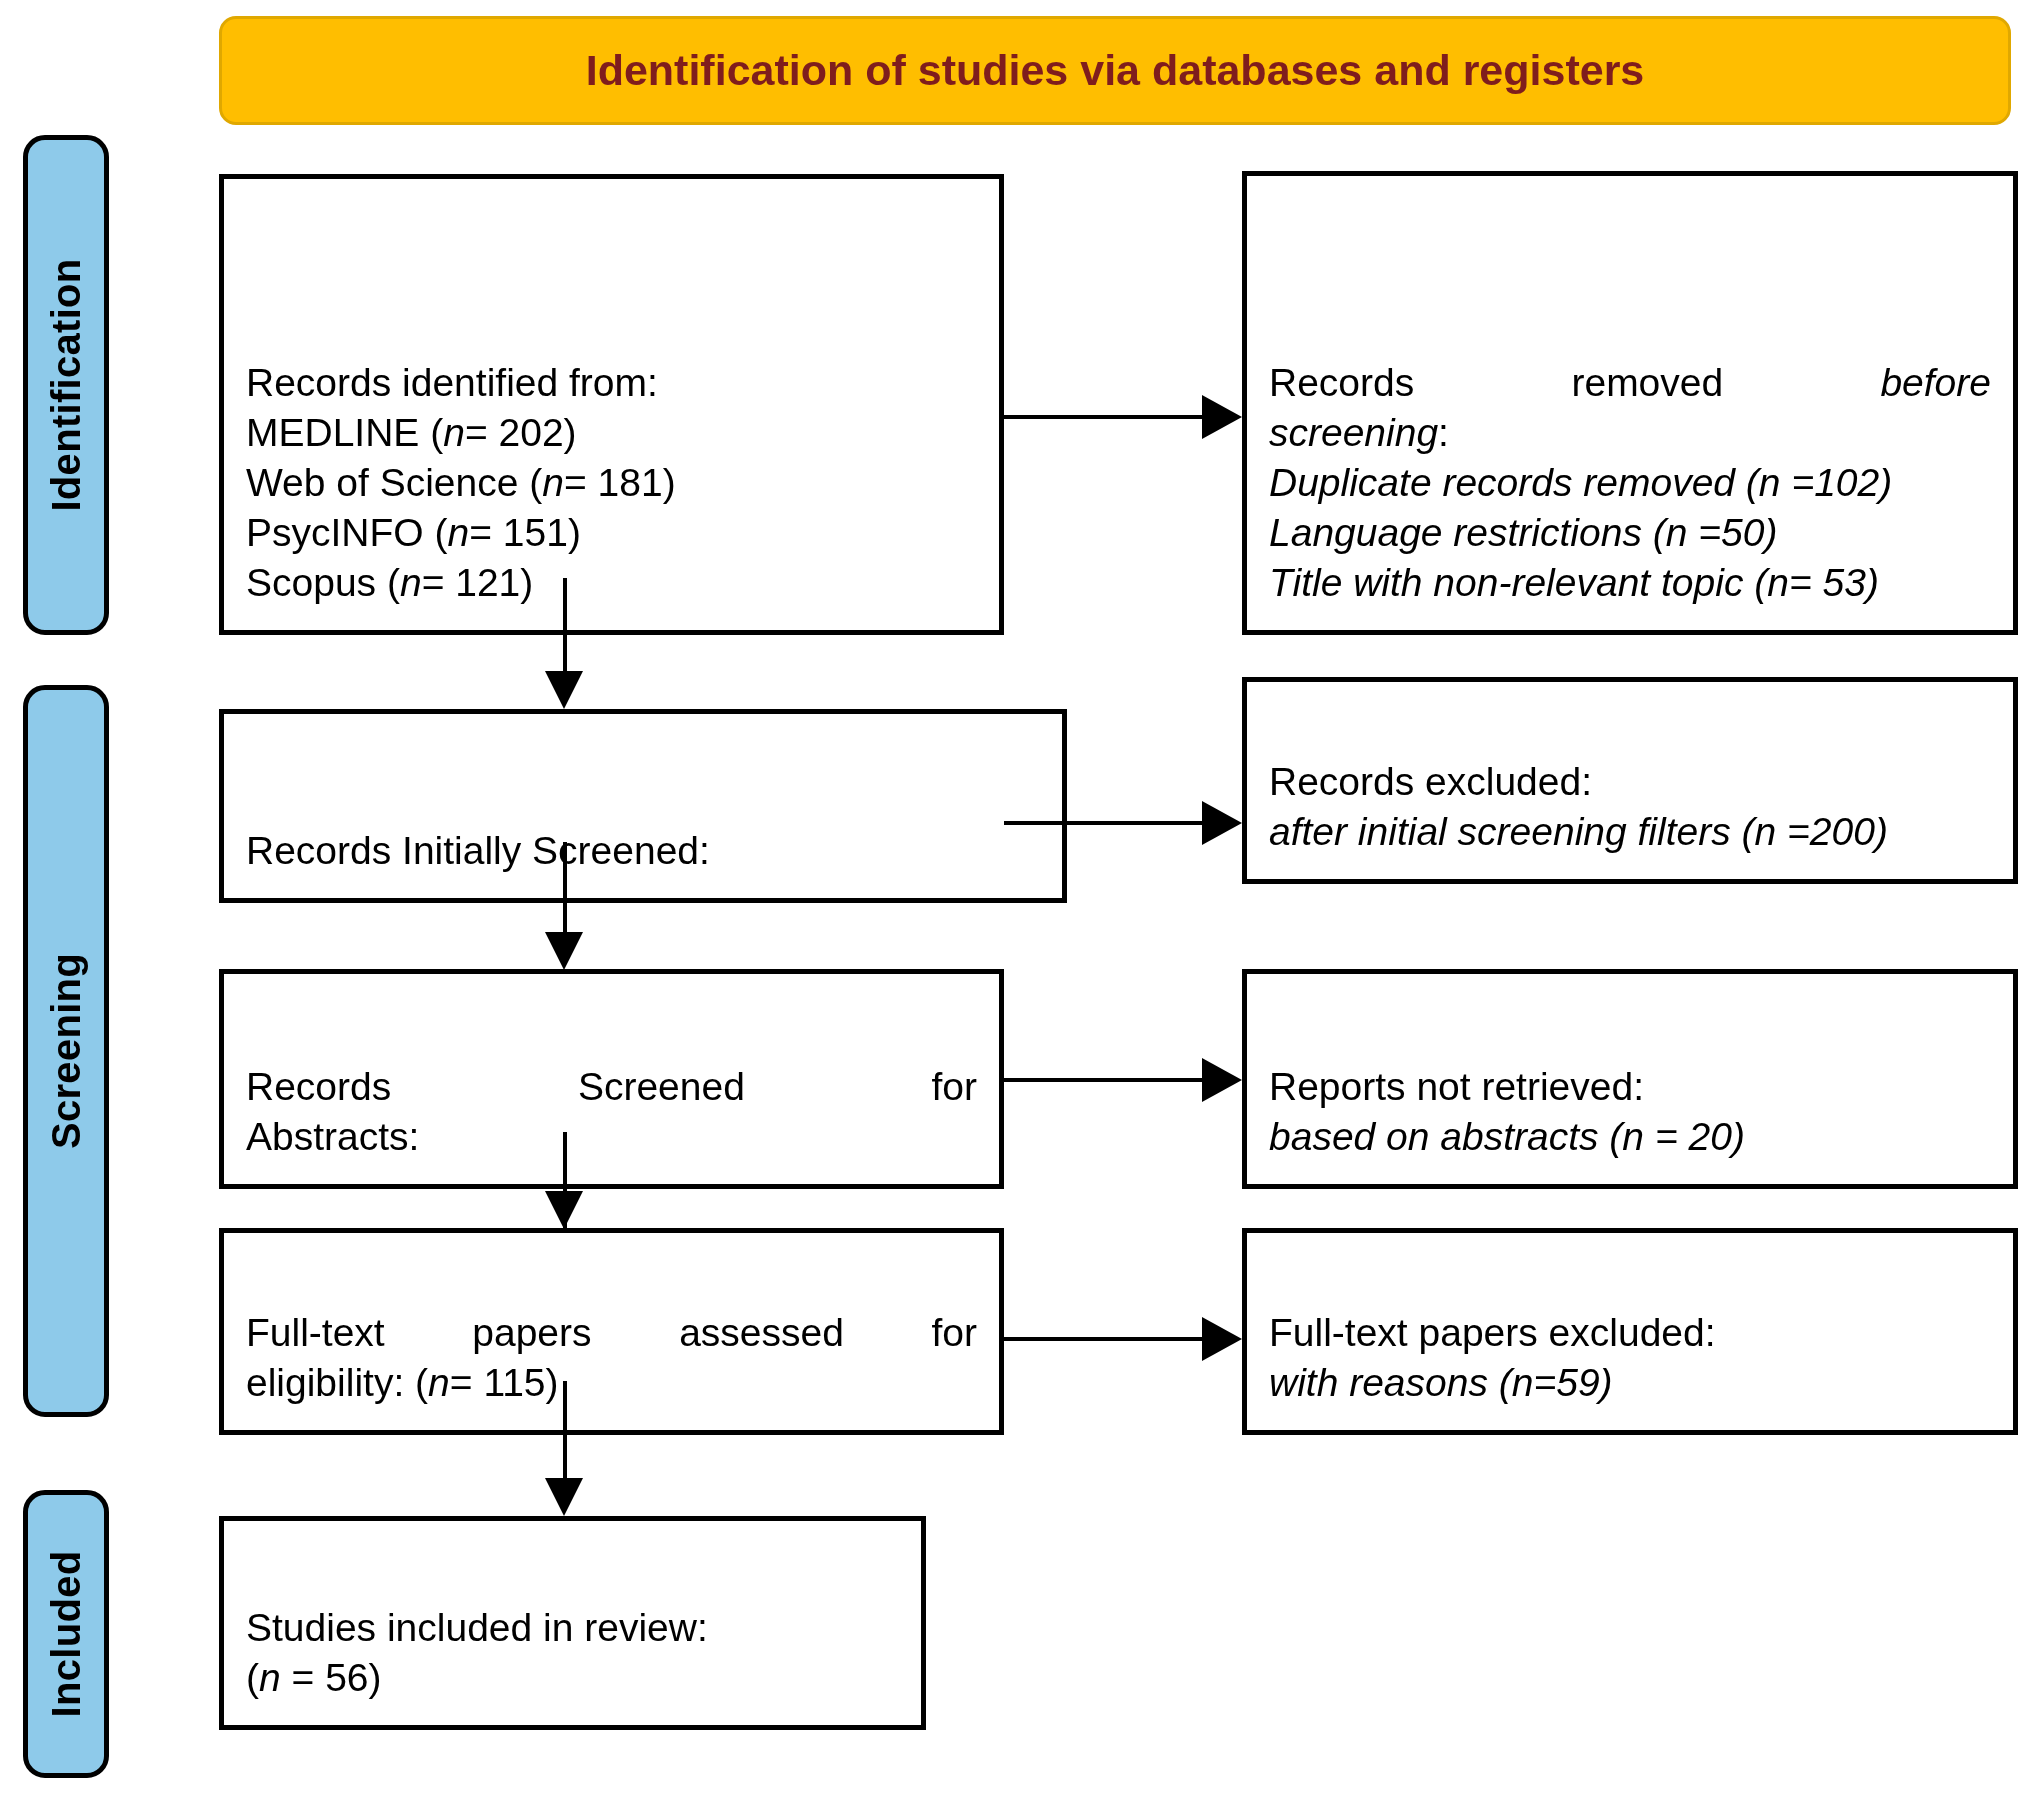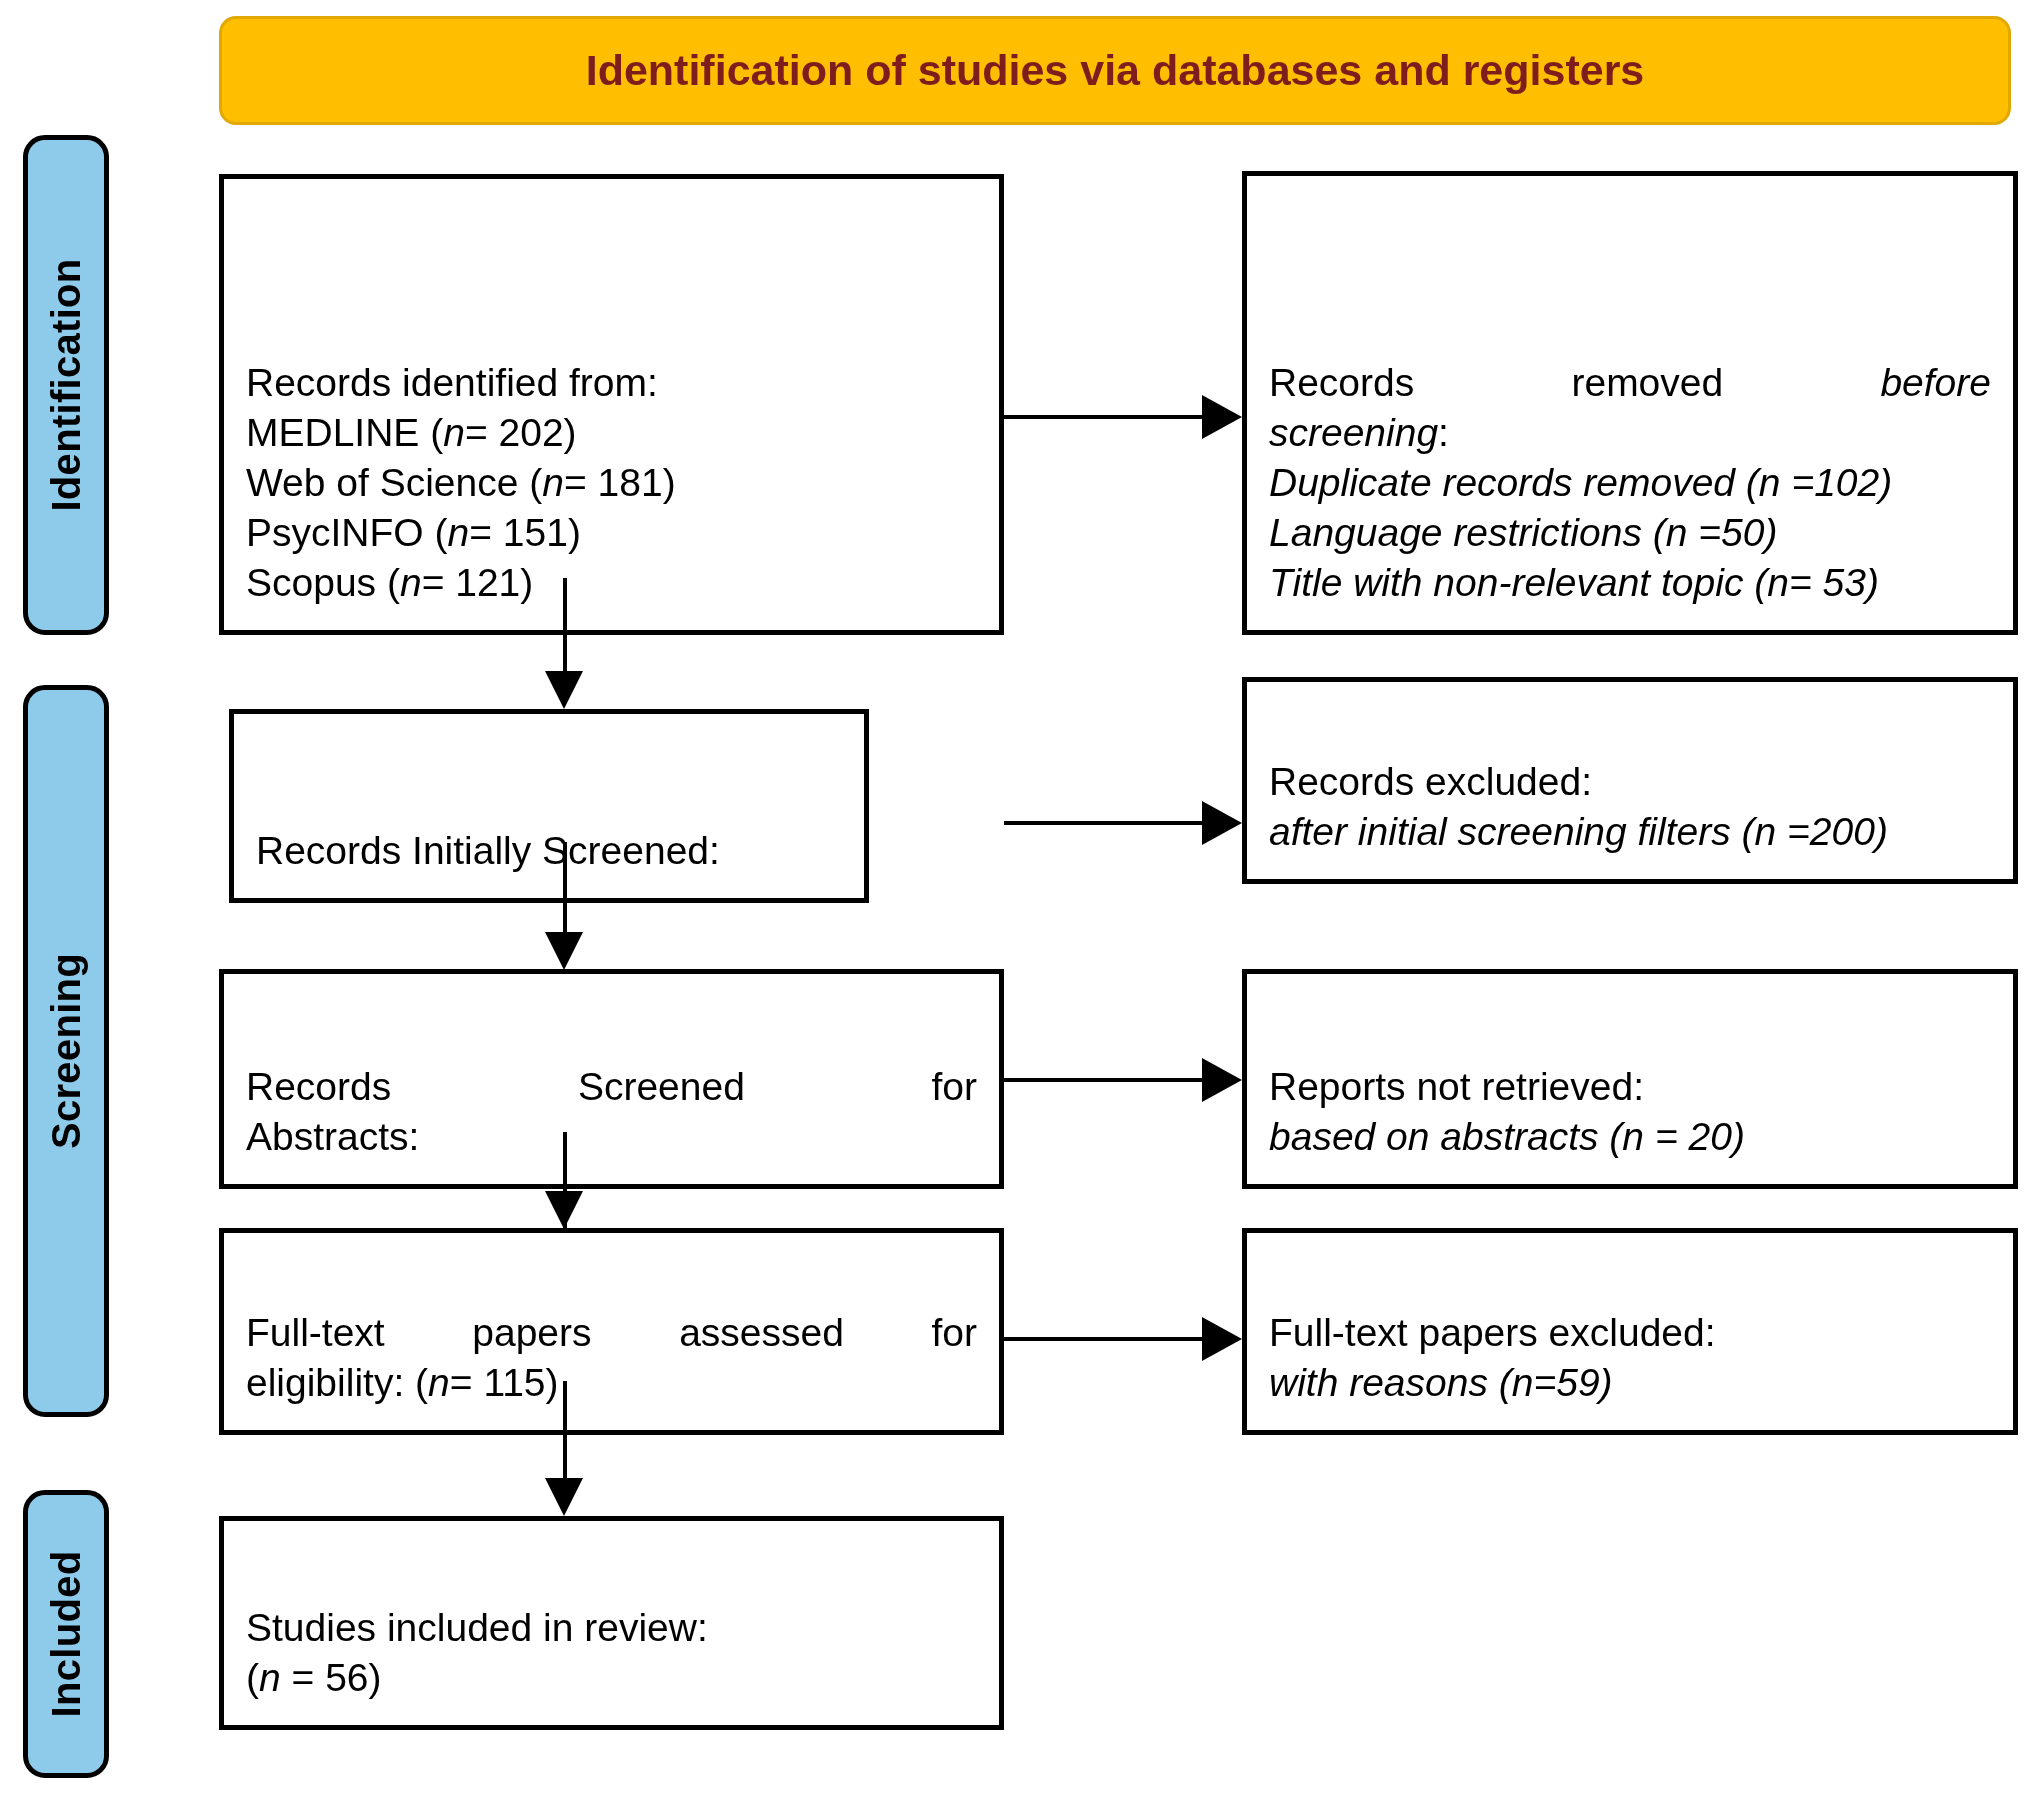--- a/index.html
+++ b/index.html
@@ -57,24 +57,24 @@
     margin:0;
     font-size:39px;
     line-height:1.28;
   }
   .box p.just{ text-align:justify; text-align-last:justify; }
   .ital{font-style:italic;}
   .nvar{font-style:italic;}
 
   
   #box-identified   {left:219px; top:174px;  width:785px; height:461px;}
-  #box-initial      {left:229px; top:709px; width:640px; height:194px;}
+  #box-initial      {left:219px; top:709px; width:848px; height:194px;}
   #box-abstracts    {left:219px; top:969px; width:785px; height:220px;}
   #box-fulltext     {left:219px; top:1228px; width:785px; height:207px;}
-  #box-included     {left:219px; top:1516px; width:785px; height:214px;}
+  #box-included     {left:219px; top:1516px; width:707px; height:214px;}
 
   
   #box-removed      {left:1242px;top:171px;  width:776px;height:464px;}
   #box-excluded     {left:1242px;top:677px; width:776px;height:207px;}
   #box-notretrieved {left:1242px;top:969px; width:776px;height:220px;}
   #box-ftexcluded   {left:1242px;top:1228px; width:776px;height:207px;}
 
   
   .vline{position:absolute;width:3.9px;background:#000;}
   .hline{position:absolute;height:3.9px;background:#000;}

